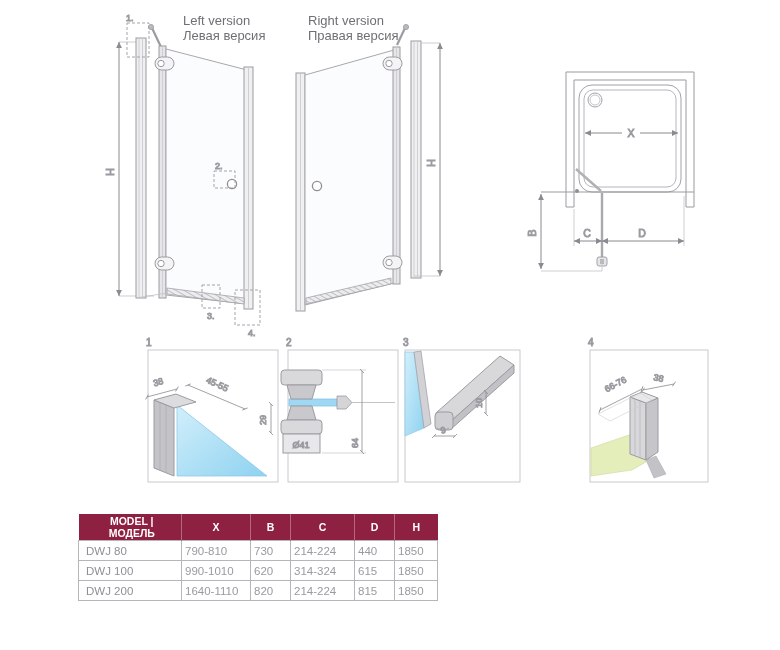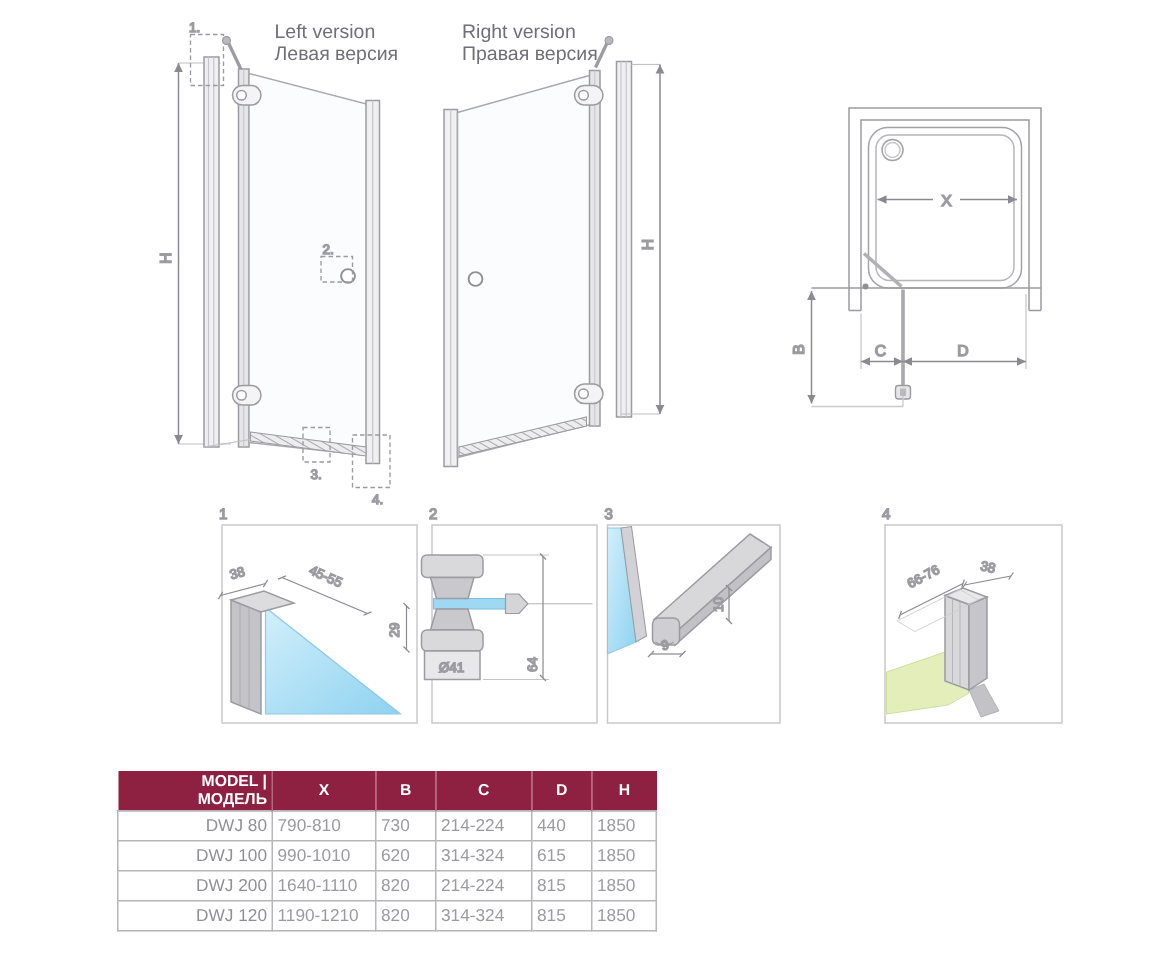--- a/index.html
+++ b/index.html
@@ -15,26 +15,26 @@
   .callout-txt{font-size:9px;fill:#8a8a90;}
   .detail-num{font-size:10px;fill:#8a8a90;}
 
   .spec-table{position:absolute;left:78px;top:514px;width:360px;}
   .spec-table table{border-collapse:collapse;width:100%;table-layout:fixed;}
   .spec-table th{
     background:var(--header-bg,#8e2041);color:#ffffff;font-size:10.5px;font-weight:bold;
     height:19px;padding:1px 3px;text-align:center;border:0;
   }
   .spec-table th + th{border-left:1px solid #b06a80;}
-  .spec-table th:first-child{text-align:right;padding-left:7px;}
+  .spec-table th:first-child{text-align:center;padding-left:7px;}
   .spec-table td{
     border:1px solid #b5b5ba;color:#9a9aa0;font-size:11.5px;height:17px;
     padding:1px 3px;background:#fff;
   }
-  .spec-table td:first-child{text-align:right;padding-left:7px;color:#8f8f95;}
+  .spec-table td:first-child{text-align:left;padding-left:7px;color:#8f8f95;}
 </style>
 </head>
 <body>
 
 <div class="canvas">
 
 <svg class="art" width="780" height="650" viewBox="0 0 780 650">
   <defs>
     <linearGradient id="glassGrad" x1="0" y1="0" x2="1" y2="1">
       <stop offset="0" stop-color="#d2effb"></stop>
@@ -342,25 +342,17 @@
             <td>1850</td>
           </tr>
           <tr>
             <td>DWJ 200</td>
             <td>1640-1110</td>
             <td>820</td>
             <td>214-224</td>
             <td>815</td>
             <td>1850</td>
           </tr>
-          <tr>
-            <td>DWJ 120</td>
-            <td>1190-1210</td>
-            <td>820</td>
-            <td>314-324</td>
-            <td>815</td>
-            <td>1850</td>
-          </tr>
         </tbody>
       </table>
 </div>
 
 </div>
 
 </body></html>

